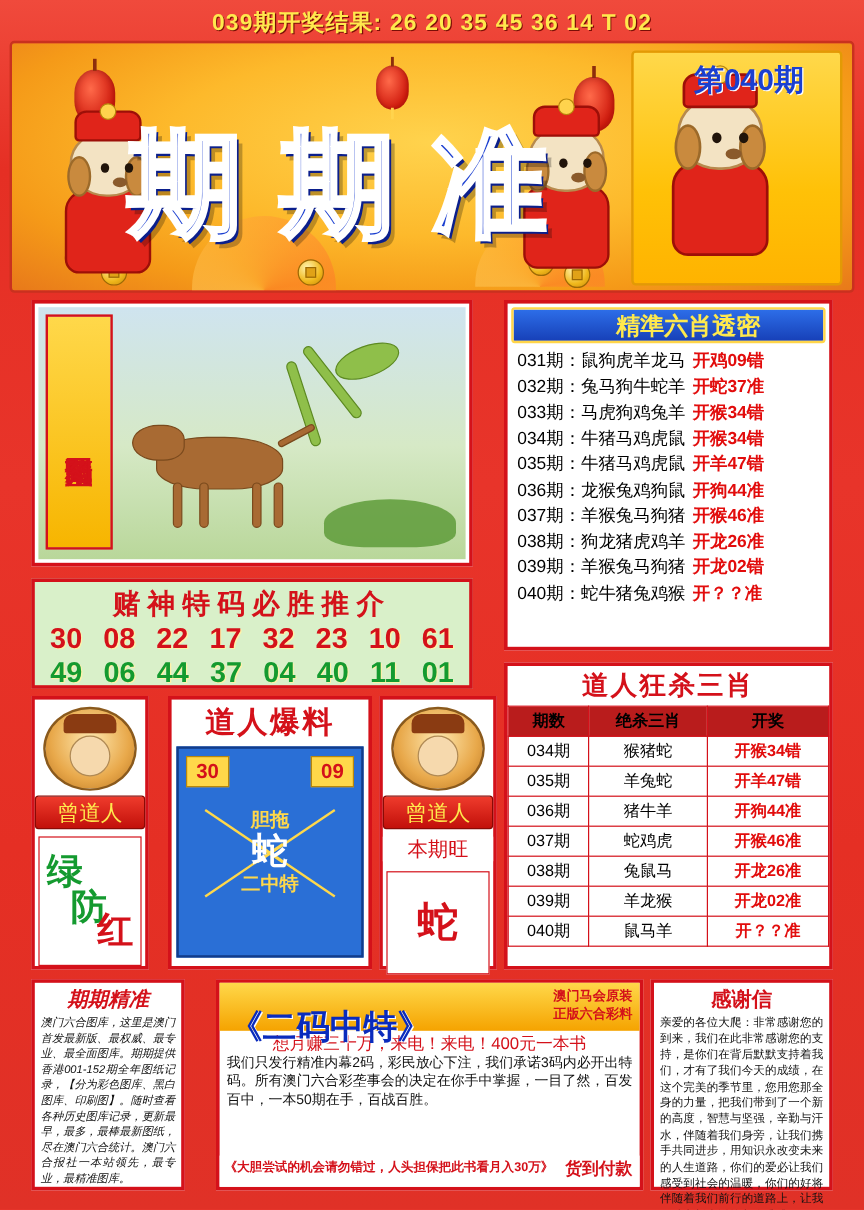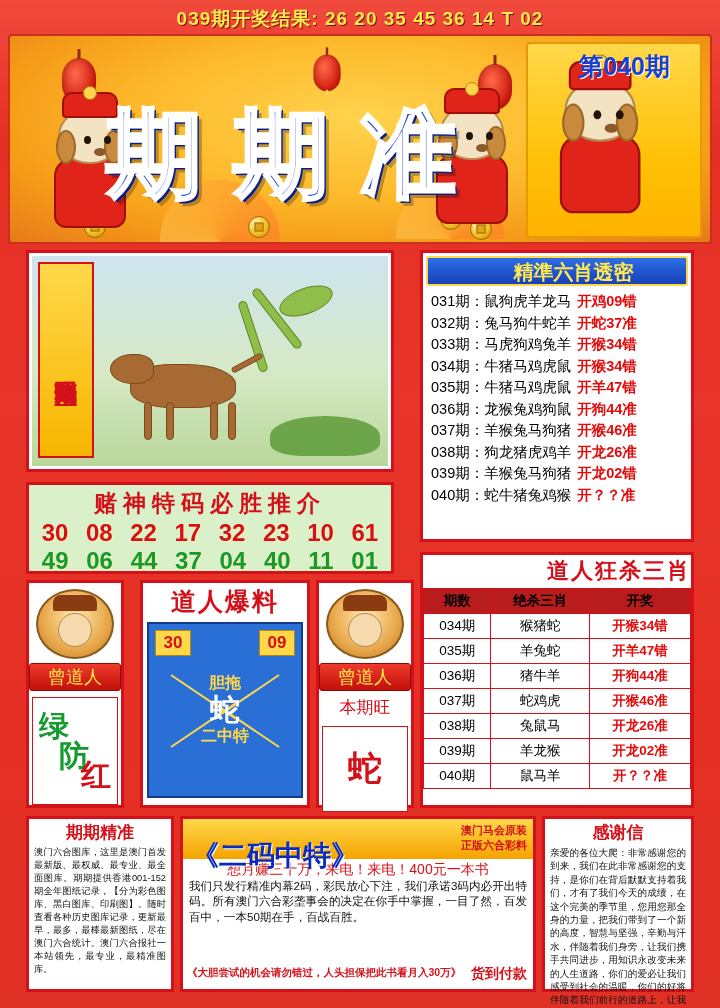--- a/index.html
+++ b/index.html
@@ -211,28 +211,28 @@
   
   .sixbox{ left:420px; top:250px; width:274px; height:292px; border:3px solid #d4111a; background:#fff; }
   .sixhdr{ margin:3px; height:30px; line-height:28px; font-size:20px; }
   .sixlist{ padding:2px 6px 0 8px; }
   .sixlist .row{ font-size:14.5px; color:#000; line-height:21.5px; white-space:nowrap;}
   .sixlist .row .k{ color:#000; }
   .sixlist .row .res{ color:#e20c0c; font-weight:bold; margin-left:6px;}
 
   
   .killbox{ left:420px; top:552px; width:274px; height:256px; border:3px solid #d4111a; background:#fff;}
-  .killttl{ text-align:right; font-size:22px; font-weight:bold; color:#d4111a; letter-spacing:2px; padding:1px 0 2px;}
+  .killttl{ text-align:center; font-size:22px; font-weight:bold; color:#d4111a; letter-spacing:2px; padding:1px 0 2px;}
   table.kill{ width:100%; border-collapse:collapse; font-size:13.5px;}
   table.kill th, table.kill td{ border:1px solid #d4111a; text-align:center; height:25px; }
   table.kill th{ color:#000; font-weight:bold; background:#b91c1c;}
   table.kill td.res{ color:#e20c0c; font-weight:bold;}
 
   
-  .bl{ left:26px; top:816px; width:148px; height:176px; border:3px solid #d4111a; background:#fff;}
+  .bl{ left:26px; top:816px; width:128px; height:176px; border:3px solid #d4111a; background:#fff;font-style:italic;}
   .bl .h{ text-align:center; font-size:17px; font-weight:bold; color:#d4111a; padding:2px 0 0;}
   .bl .t{ font-size:9.3px; line-height:13px; color:#111; padding:2px 5px; text-align:justify;}
   .bc{ left:180px; top:816px; width:356px; height:176px; border:3px solid #d4111a; background:#fff;}
   .bc .h{ position:relative; height:40px; background:linear-gradient(180deg,#ffd84a,#f5a300);}
   .bc .h .t1{ position:absolute; left:8px; top:18px; font-size:28px; font-weight:bold; color:#0a2bbd; text-shadow:1px 1px 0 #fff;}
   .bc .h .t2{ position:absolute; right:6px; top:4px; font-size:11px; color:#d4111a; font-weight:bold; text-align:center; line-height:15px;}
   .bc .body{ padding:3px 6px; font-size:11.6px; line-height:15.6px; color:#111; text-align:justify;}
   .bc .body .red{ color:#d4111a; font-weight:normal;}
   .bc .foot{ position:absolute; left:0; bottom:0; width:100%; height:26px; background:#fff;}
   .bc .foot .l{ position:absolute; left:4px; top:3px; font-size:10.5px; color:#d4111a; font-weight:bold;}

